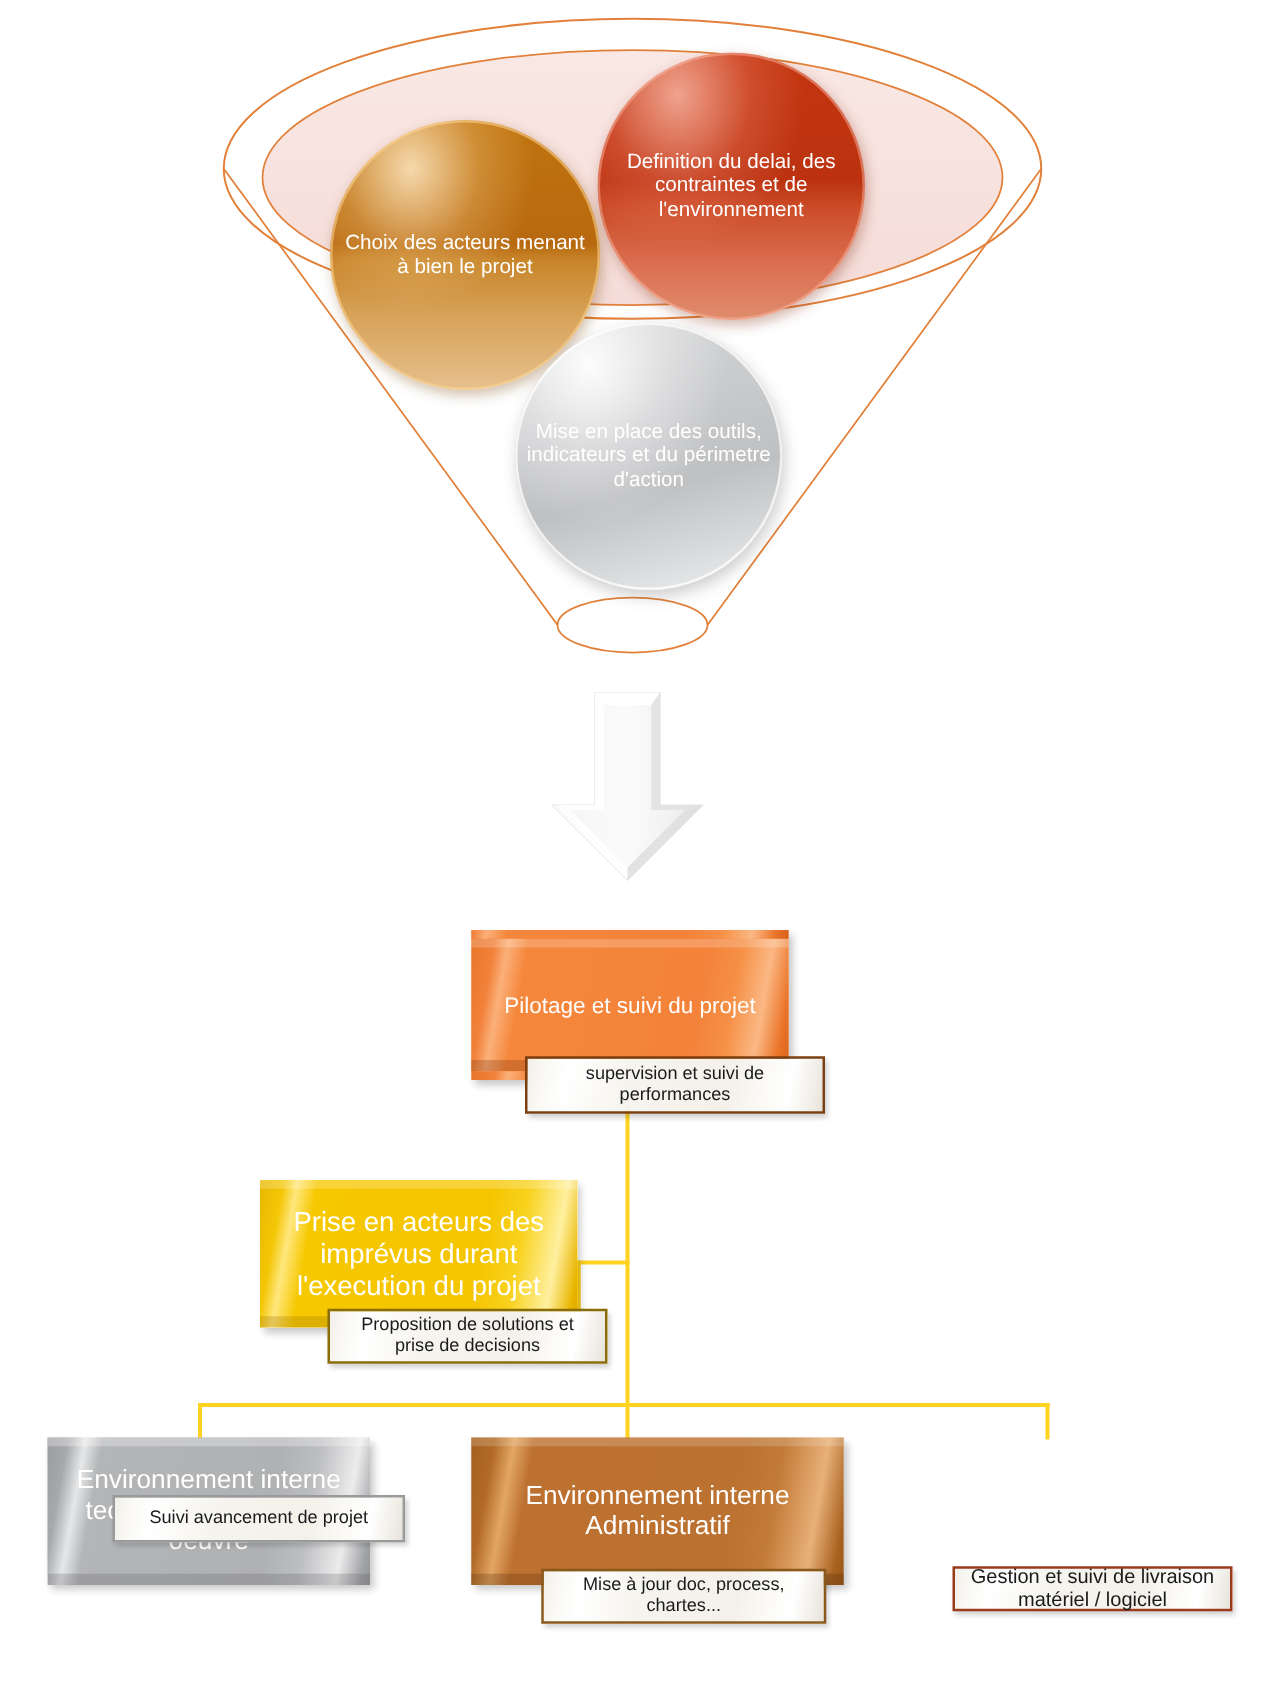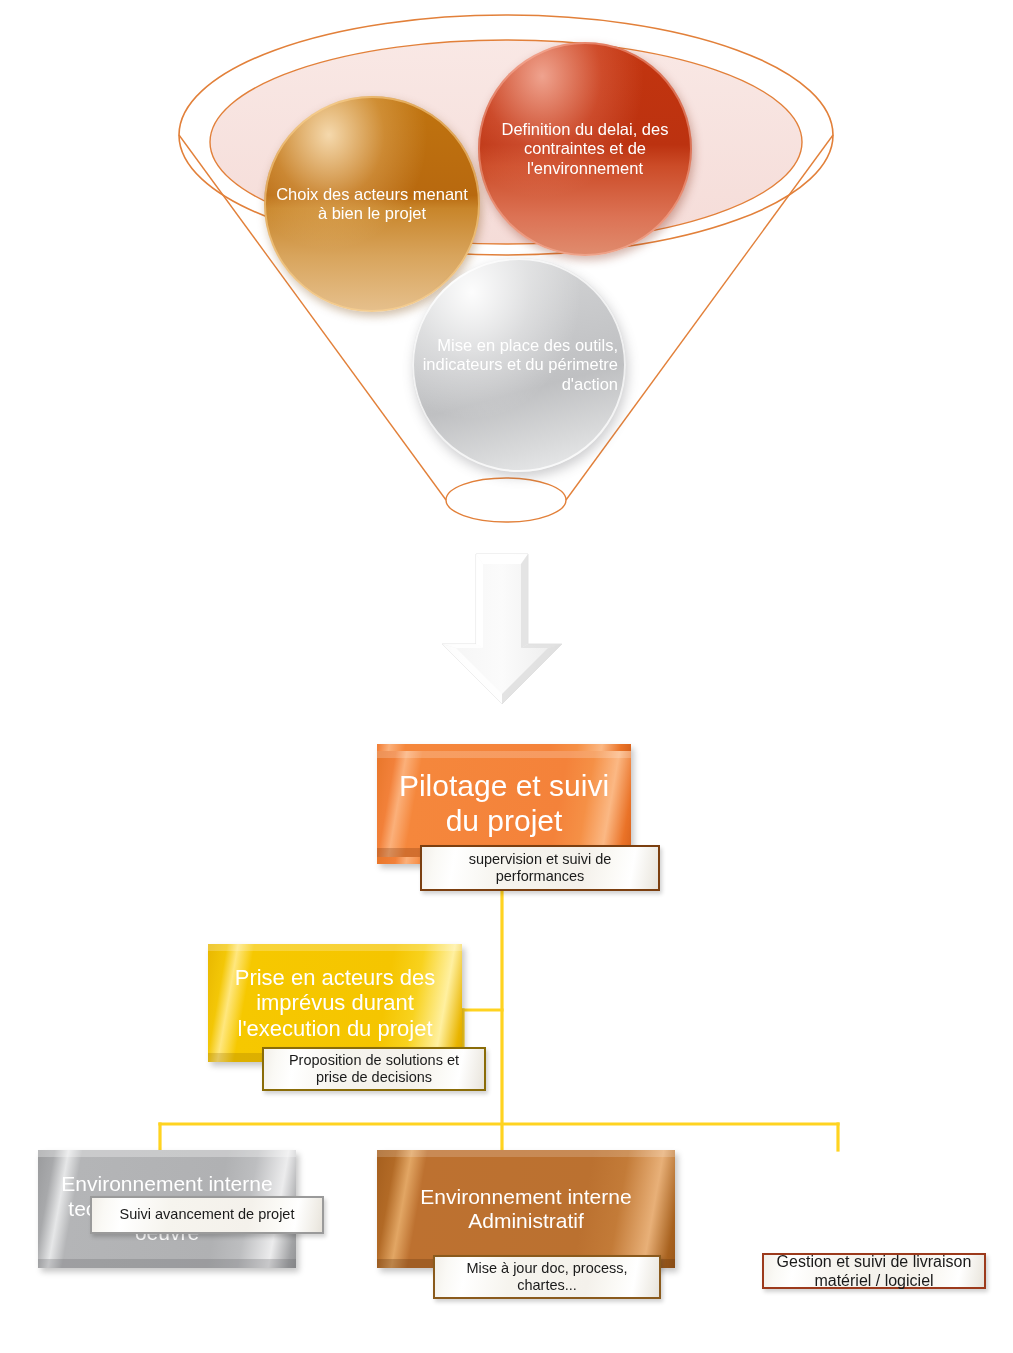--- a/index.html
+++ b/index.html
@@ -38,40 +38,39 @@
     box-shadow:0 0 0 2px rgba(255,190,170,.45) inset, 2px 4px 10px rgba(130,40,15,.35);
     font-size:16.5px;
   }
   #bubble-grey{
     left:412px;top:258px;width:214px;height:214px;
     background:
       radial-gradient(ellipse at 28% 16%, rgba(255,255,255,.95) 0%, rgba(255,255,255,.35) 27%, rgba(255,255,255,0) 50%),
       linear-gradient(165deg,#d8d9da 0%, #c7c8ca 40%, #bfc0c2 60%, #d9dadb 82%, #f0f1f2 100%);
     box-shadow:0 0 0 2px rgba(255,255,255,.75) inset, 2px 5px 12px rgba(90,90,95,.30);
     font-size:16.5px;
-    text-align:right;
   }
 
   
   #big-arrow{position:absolute;left:436px;top:548px;width:132px;height:162px;}
 
   
   #connectors{position:absolute;left:0;top:880px;width:1013px;height:300px;}
 
   
   .box3d{
     position:absolute;box-sizing:border-box;
     display:flex;align-items:center;justify-content:center;text-align:center;
     color:#ffffff;line-height:1.16;
     padding:6px 10px;
   }
   .box3d .btxt{display:block;}
 
   #box-pilotage{
-    left:377px;top:744px;width:254px;height:120px;font-size:30px;
+    left:377px;top:744px;width:254px;height:120px;font-size:18px;
     background:linear-gradient(100deg,#e8762a 0%, #f2813a 7%, #fbb07a 11%, #f5873c 17%, #f4823a 70%, #f59046 80%, #fbb884 89%, #ea7328 96%, #d8621c 100%);
     border-top:7px solid transparent;border-bottom:7px solid transparent;
     box-shadow: inset 0 7px 0 rgba(255,255,255,.20), inset 0 -9px 0 rgba(120,50,10,.28), 3px 4px 6px rgba(0,0,0,.22);
   }
   #box-imprevus{
     left:208px;top:944px;width:254px;height:118px;font-size:22px;
     background:linear-gradient(100deg,#e8b700 0%, #f3c707 7%, #ffe77e 11%, #f6c800 17%, #f5c500 68%, #f8d21e 79%, #fff0a0 90%, #e9b500 97%, #d8a600 100%);
     box-shadow: inset 0 7px 0 rgba(255,255,255,.22), inset 0 -9px 0 rgba(150,110,0,.26), 3px 4px 6px rgba(0,0,0,.22);
   }
   #box-interne-tech{

